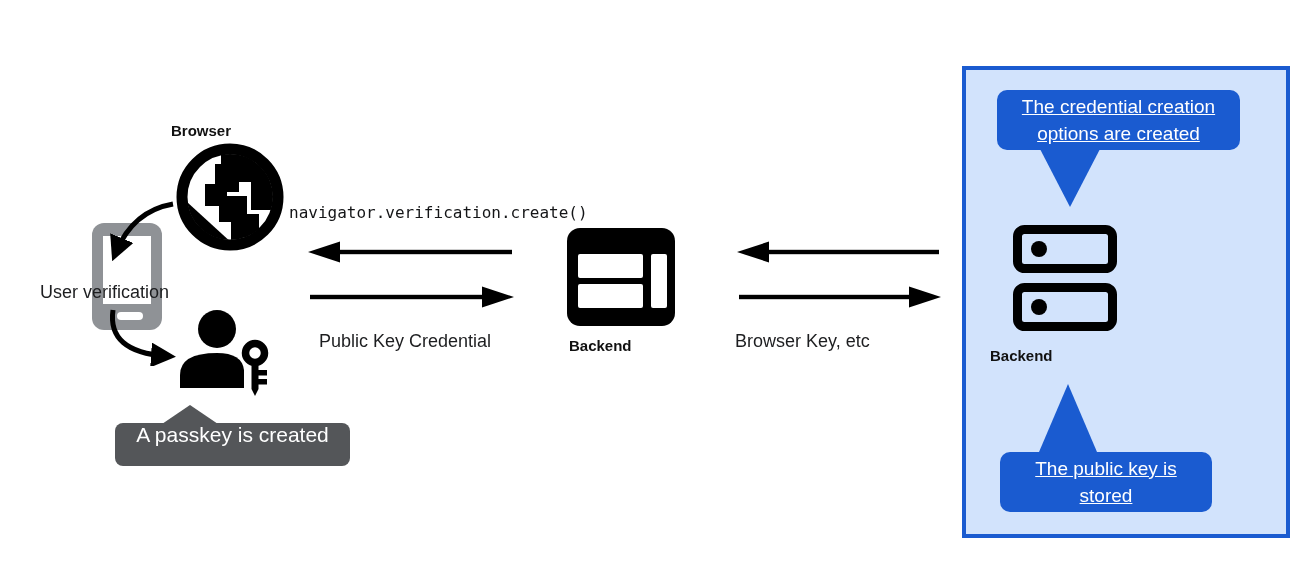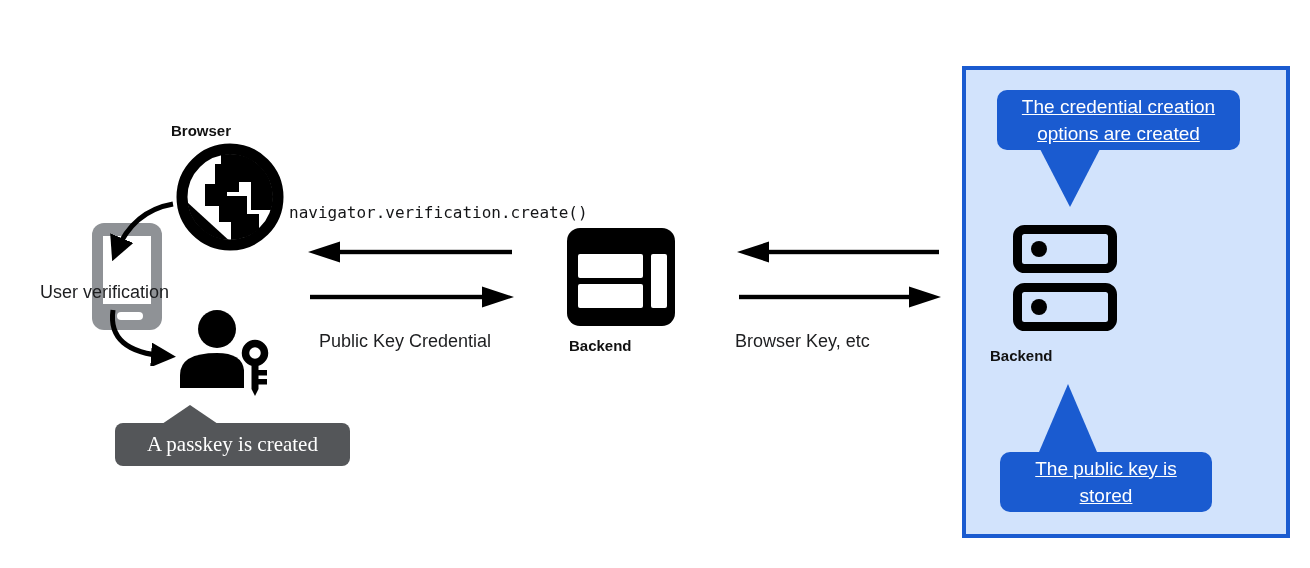--- a/index.html
+++ b/index.html
@@ -5,22 +5,22 @@
   html,body{margin:0;padding:0;background:#fff;}
   .stage{position:relative;width:1310px;height:568px;background:#ffffff;
          font-family:"Liberation Sans",sans-serif;overflow:hidden;}
   .abs{position:absolute;}
   .lbl{position:absolute;color:var(--text_dark);font-size:18px;line-height:1.25;}
   .bold{font-weight:bold;font-size:15px;color:#111;}
   .center{text-align:left;}
   .mono{font-family:"DejaVu Sans Mono",monospace;font-size:16px;color:#141517;}
   .nowrap{white-space:nowrap;}
   .tooltip-dark{position:absolute;background:var(--dark_tooltip);color:var(--tooltip_text);
-    border-radius:8px;display:flex;align-items:center;justify-content:center;
-    font-size:21px;font-family:Liberation Serif, serif;}
+    border-radius:8px;display:flex;justify-content:center;
+    font-size:21px;}
   .blue-tooltip{position:absolute;background:var(--accent_blue);color:var(--tooltip_text);
     border-radius:10px;display:flex;align-items:center;justify-content:center;
     text-align:center;font-size:19px;line-height:27px;white-space:pre-line;text-decoration:underline;}
   .tail{width:0;height:0;}
   .panel{position:absolute;background:var(--panel_fill);border:4px solid var(--accent_blue);}
   .ph{fill:var(--icon_gray);}
   .harrow polygon,.harrow rect{fill:#000;}
 </style>
 </head>
 <body>

